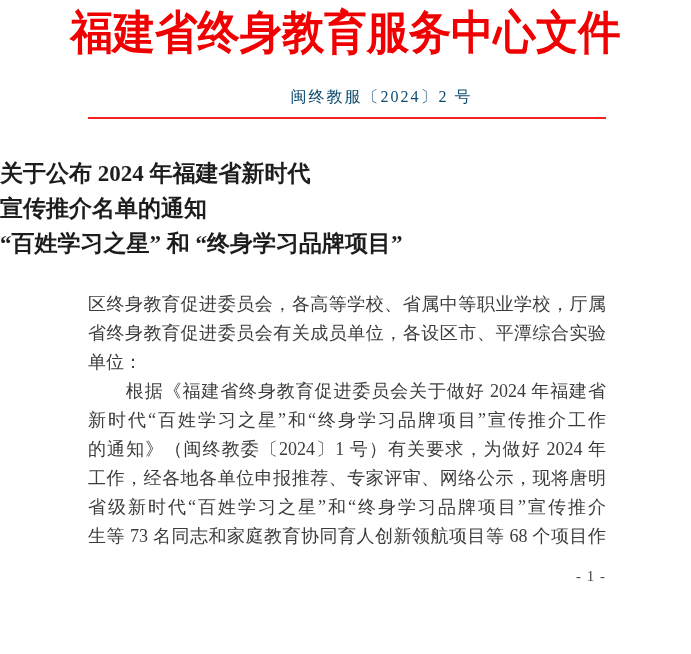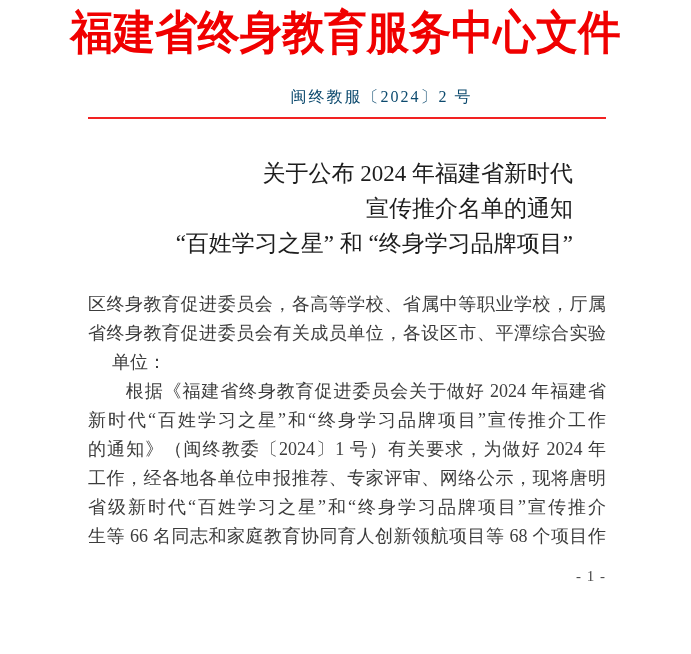--- a/index.html
+++ b/index.html
@@ -47,24 +47,24 @@
     left: 88px;
     width: 518px;
     height: 2px;
     background: var(--rule_red, #f22222);
   }
   .doc-title {
     position: absolute;
     top: 156px;
     left: 0;
     width: 573px;
-    text-align: right;
+    text-align: left;
     font-size: 23px;
     line-height: 35px;
-    font-weight: normal;
+    font-weight: bold;
     color: var(--title_black, #1d1d1d);
   }
   .doc-body {
     position: absolute;
     top: 290px;
     left: 88px;
     width: 518px;
     font-size: 18px;
     color: var(--body_text, #3c3c3c);
   }
@@ -72,21 +72,20 @@
     height: 29px;
     line-height: 29px;
     overflow: hidden;
     text-align: justify;
     text-align-last: justify;
     text-justify: inter-ideograph;
     white-space: normal;
   }
   .body-line.short {
     text-align-last: left;
-    margin-left: 24px;
   }
   .page-number {
     position: absolute;
     top: 566px;
     left: 0;
     width: 606px;
     text-align: right;
     font-size: 15px;
     line-height: 20px;
     letter-spacing: 1px;
@@ -112,18 +111,18 @@
 
   <div class="doc-body">
     <div class="body-line">区终身教育促进委员会，各高等学校、省属中等职业学校，厅属</div>
     <div class="body-line">省终身教育促进委员会有关成员单位，各设区市、平潭综合实验</div>
     <div class="body-line short">单位：</div>
     <div class="body-line">　　根据《福建省终身教育促进委员会关于做好 2024 年福建省</div>
     <div class="body-line">新时代“百姓学习之星”和“终身学习品牌项目”宣传推介工作</div>
     <div class="body-line">的通知》（闽终教委〔2024〕1 号）有关要求，为做好 2024 年</div>
     <div class="body-line">工作，经各地各单位申报推荐、专家评审、网络公示，现将唐明</div>
     <div class="body-line">省级新时代“百姓学习之星”和“终身学习品牌项目”宣传推介</div>
-    <div class="body-line">生等 66 名同志和家庭教育协同育人创新领航项目等 68 个项目作</div>
+    <div class="body-line">生等 73 名同志和家庭教育协同育人创新领航项目等 68 个项目作</div>
   </div>
 
   <div class="page-number">- 1 -</div>
 
 </div>
 
 </body></html>

